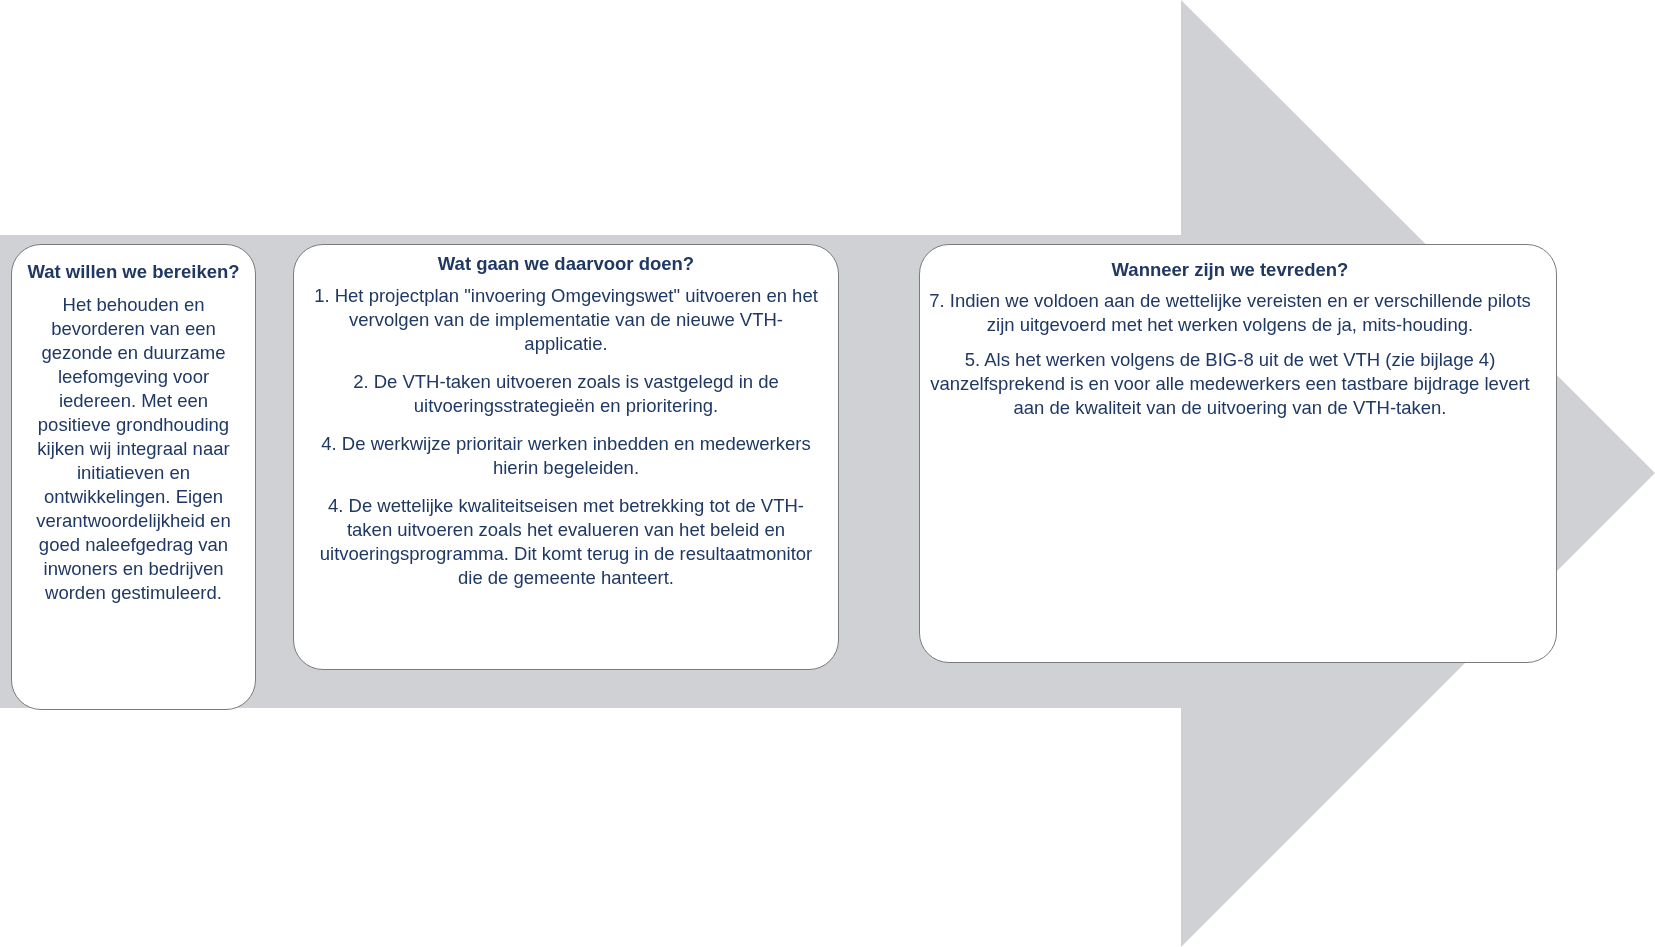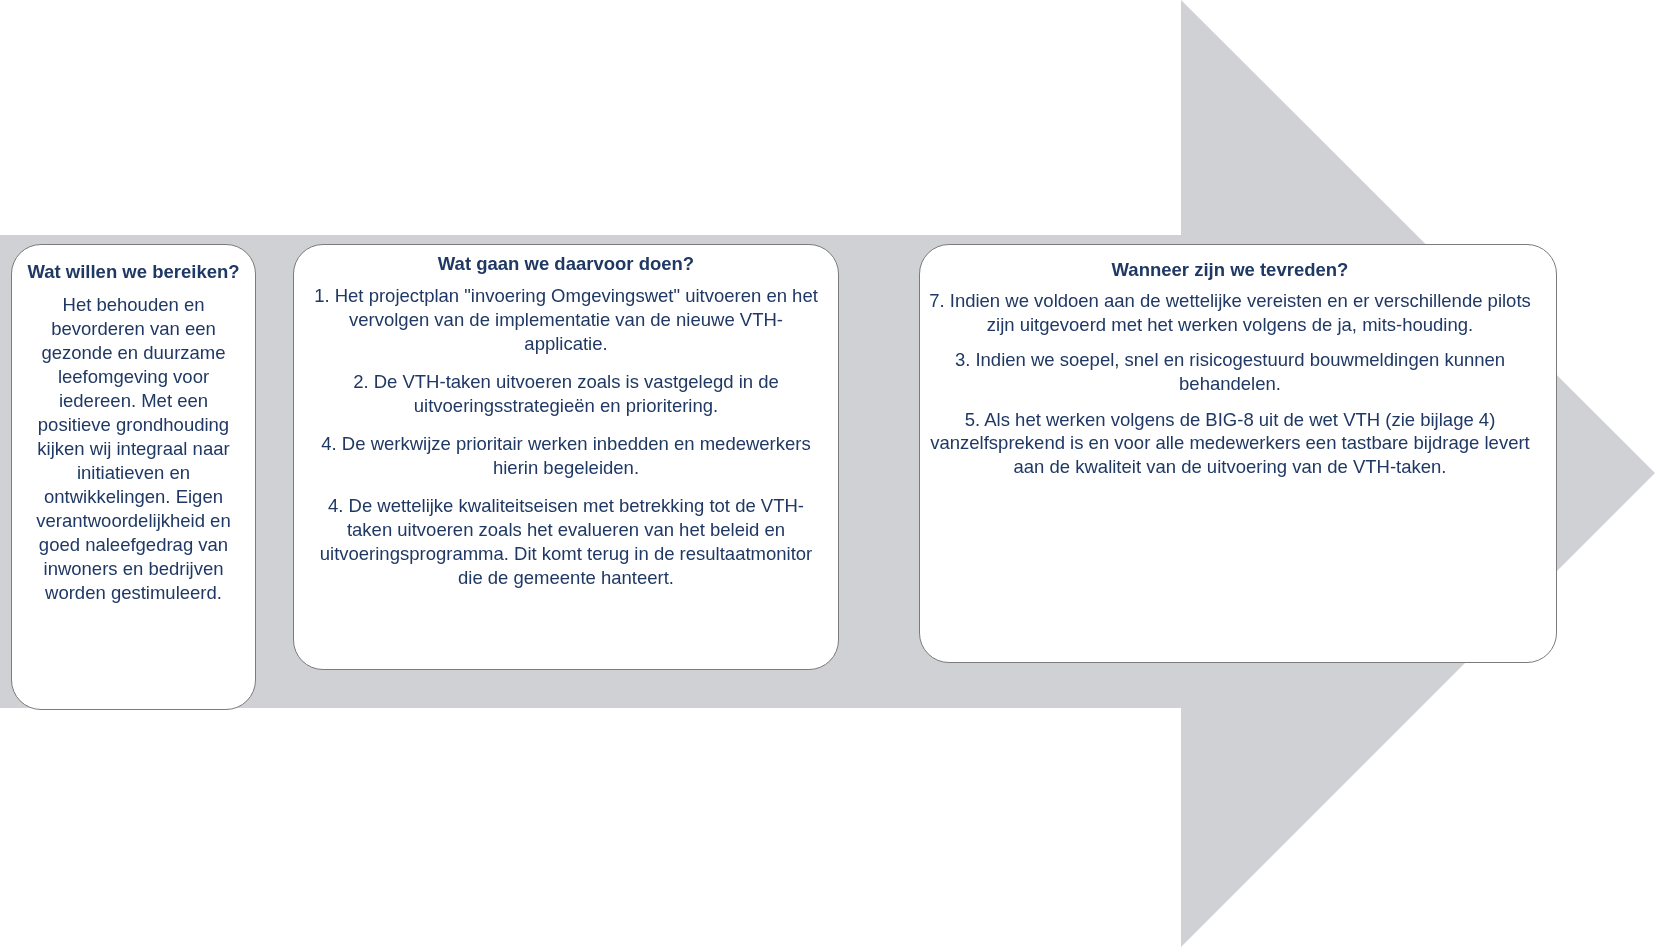--- a/index.html
+++ b/index.html
@@ -158,19 +158,18 @@
         <p class="box-para">2. De VTH-taken uitvoeren zoals is vastgelegd in de uitvoeringsstrategieën en prioritering.</p>
         <p class="box-para">4. De werkwijze prioritair werken inbedden en medewerkers hierin begeleiden.</p>
         <p class="box-para">4. De wettelijke kwaliteitseisen met betrekking tot de VTH-taken uitvoeren zoals het evalueren van het beleid en uitvoeringsprogramma. Dit komt terug in de resultaatmonitor die de gemeente hanteert.</p>
       </div>
     </div>
 
     <div class="box" id="box-satisfied">
       <div class="box-title">Wanneer zijn we tevreden?</div>
       <div class="box-body">
         <p class="box-para">7. Indien we voldoen aan de wettelijke vereisten en er verschillende pilots zijn uitgevoerd met het werken volgens de ja, mits-houding.</p>
-        <p class="box-para">3.  Indien we soepel, snel en risicogestuurd bouwmeldingen kunnen behandelen.</p>
         <p class="box-para">5. Als het werken volgens de BIG-8 uit de wet VTH (zie bijlage 4) vanzelfsprekend is en voor alle medewerkers een tastbare bijdrage levert aan de kwaliteit van de uitvoering van de VTH-taken.</p>
       </div>
     </div>
 
   </div>
 </div>
 
 </body></html>

